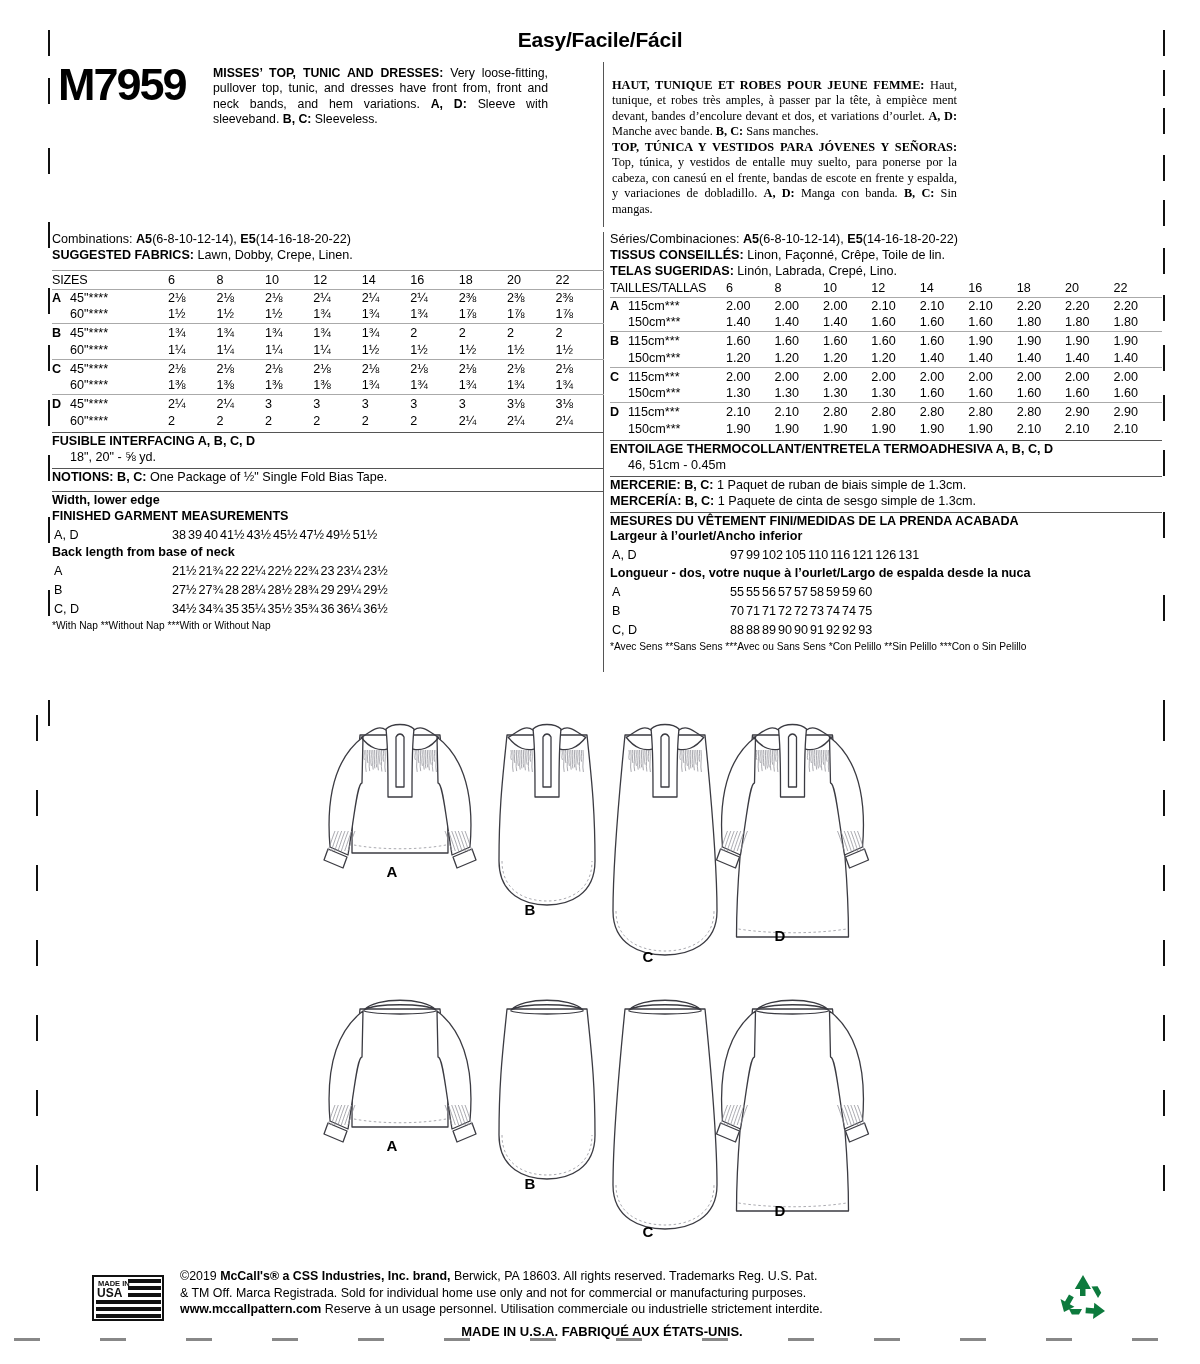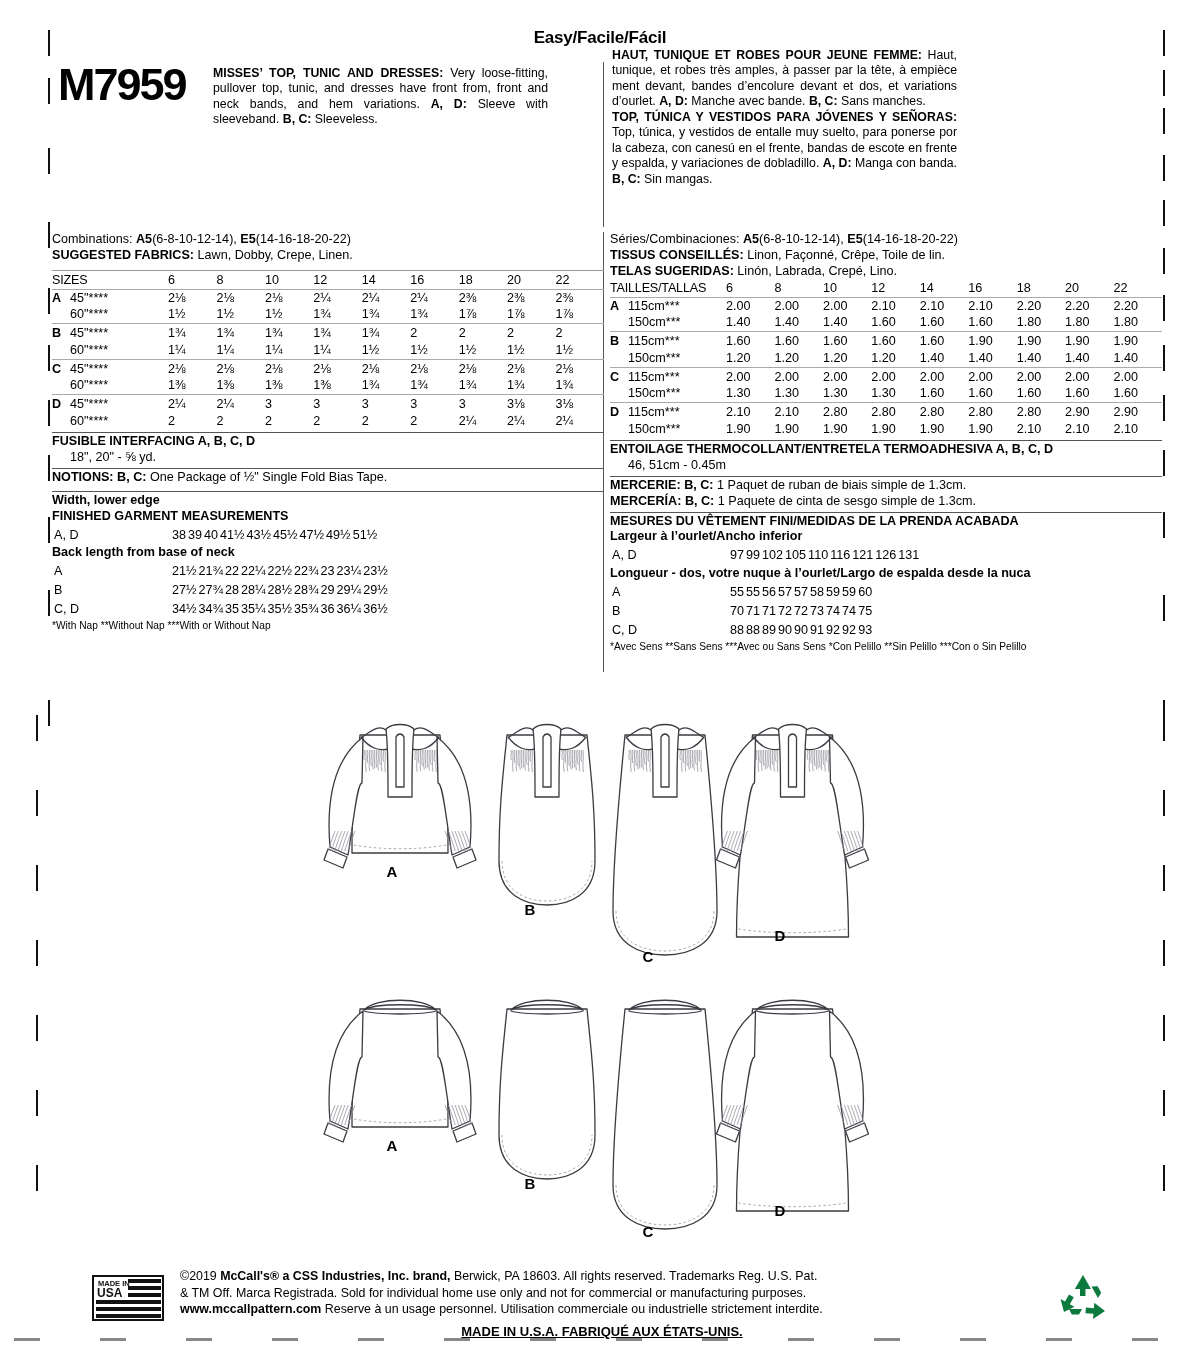--- a/index.html
+++ b/index.html
@@ -11,31 +11,31 @@
   .page{position:absolute;inset:0;}
 
   
   .tick{position:absolute;background:#111;}
   .tick.v{width:2px;height:26px;}
   .tick.h{height:3px;width:26px;background:#888;}
 
   
   #easy-title{
     position:absolute;left:0;right:0;top:28px;text-align:center;
-    font-size:17px;font-weight:bold;letter-spacing:-.2px;
+    font-size:21px;font-weight:bold;letter-spacing:-.2px;
   }
   #pattern-number{
     position:absolute;left:58px;top:62px;
     font-size:45px;font-weight:bold;letter-spacing:-2px;line-height:1;
   }
   .blurb{
     position:absolute;font-size:12.3px;line-height:1.26;text-align:justify;
   }
   #blurb-en{left:213px;top:66px;width:335px;}
-  #blurb-fr{left:612px;top:48px;width:345px;}
+  #blurb-fr{left:612px;top:78px;width:345px;font-family:Liberation Serif, serif;}
 
   .col-div{position:absolute;width:1px;background:#555;}
 
   
   .panel{position:absolute;font-size:12.6px;line-height:1.27;}
   #panel-left{left:52px;top:232px;width:552px;}
   #panel-right{left:610px;top:232px;width:552px;}
 
   .line{margin:0;padding:0;white-space:nowrap;}
   b,.b{font-weight:bold;margin-top:16px;}
@@ -61,21 +61,21 @@
   .fig{position:absolute;}
   .fig svg{display:block;overflow:visible;}
   .figlabel{position:absolute;font-size:15px;font-weight:bold;text-align:center;width:40px;}
 
   
   #footer{position:absolute;left:92px;top:1268px;width:1020px;height:90px;}
   #copy-text{position:absolute;left:88px;top:0;width:860px;font-size:12.4px;line-height:1.33;}
   #made-usa{position:absolute;left:0;top:6px;width:72px;height:48px;}
   #recycle{position:absolute;left:966px;top:4px;width:52px;height:52px;}
   #made-line{position:absolute;left:0;right:0;top:56px;text-align:center;font-size:13px;font-weight:bold;}
-  #made-line span{text-decoration:underline;}
+  #made-line span{}
 </style>
 </head>
 <body>
 
 <div class="page">
 
   <div id="ticks">
       <div class="tick v" style="left: 48px; top: 30px;"></div>
       <div class="tick v" style="left: 48px; top: 78px;"></div>
       <div class="tick v" style="left: 48px; top: 148px;"></div>

